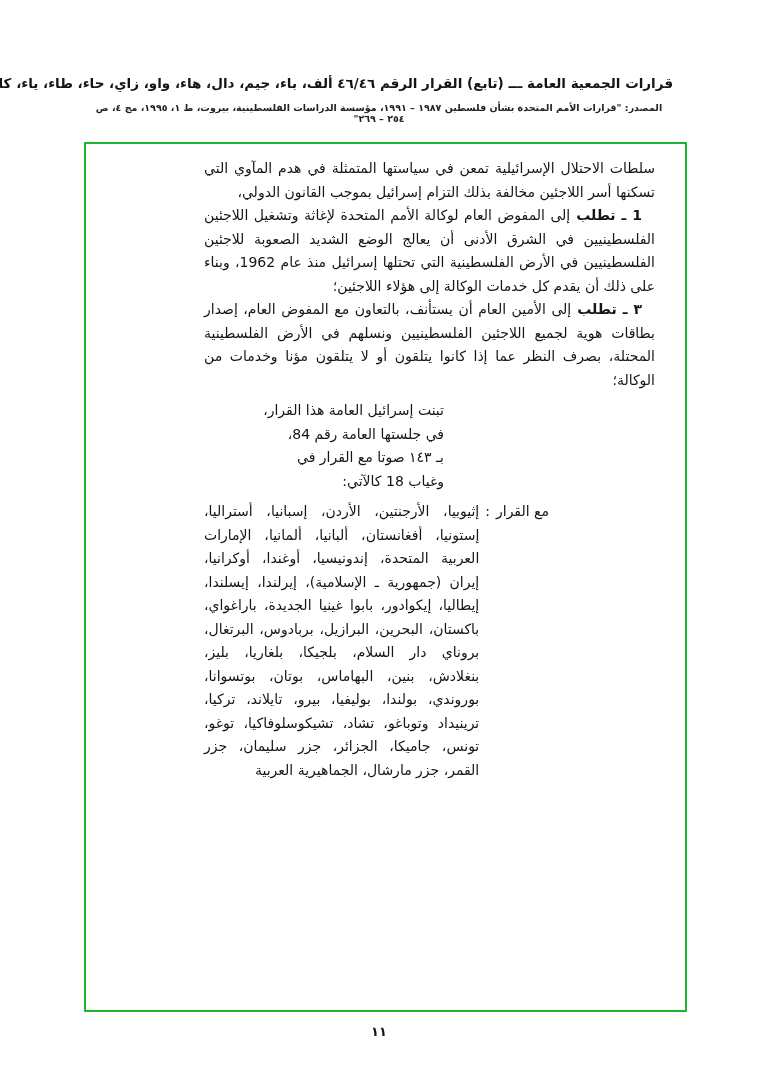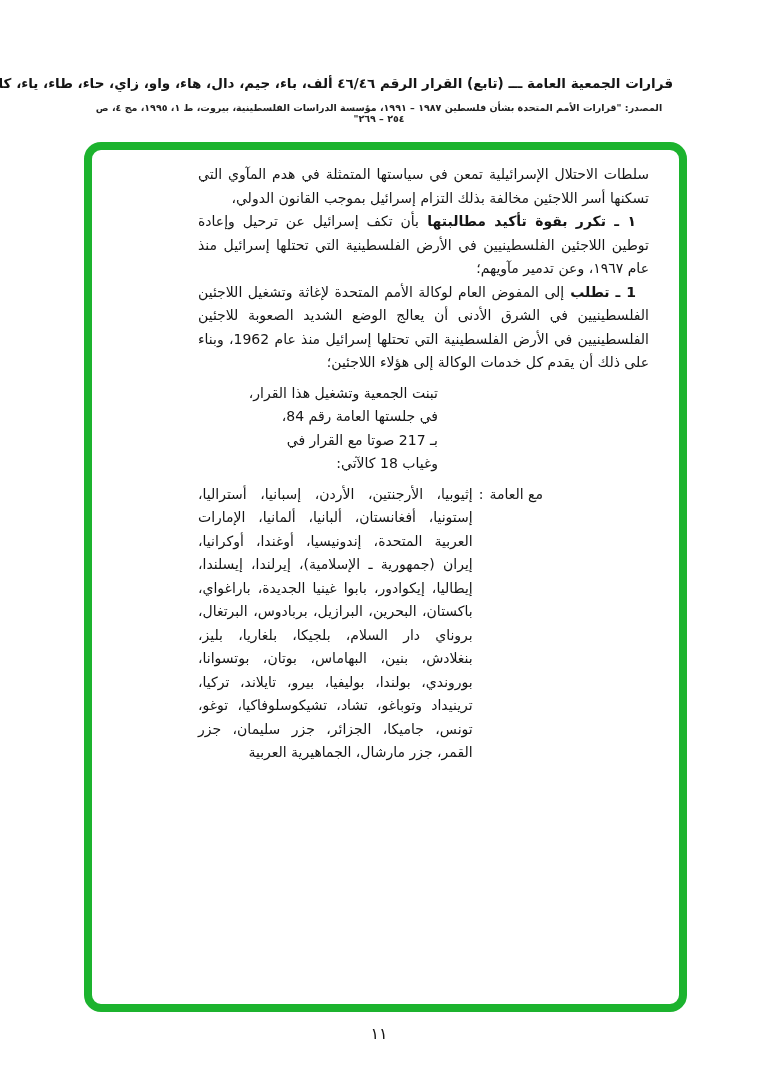--- a/index.html
+++ b/index.html
@@ -11,67 +11,67 @@
     position:absolute;top:74px;left:85px;width:588px;
     direction:rtl;font-size:13.5px;font-weight:700;line-height:1.35;
     text-align:center;text-align-last:justify;white-space:nowrap;
   }
   .doc-source{
     position:absolute;top:102px;left:95px;width:568px;
     direction:rtl;font-size:9.5px;font-weight:700;text-align:center;color:#222;
   }
   .green-box{
     position:absolute;left:84px;top:142px;width:603px;height:870px;
-    box-sizing:border-box;border:8px solid #0f766e;border-radius:17px;background:#fff;
+    box-sizing:border-box;border:2px solid #0f766e;border-radius:1px;background:#fff;
   }
   .box-content{
     position:absolute;top:13px;right:30px;width:451px;
     direction:rtl;text-align:justify;font-size:14px;line-height:23.5px;
   }
   .body-par{margin:0;}
   .clause{margin:0;text-indent:13px;}
   .clause-num{font-weight:700;}
   .clause-lead{font-weight:700;}
   .adoption{margin:7px 211px 0 0;text-align:right;}
   .adoption-line{white-space:nowrap;}
   .vote-row{display:flex;margin:7px 106px 0 0;gap:6px;align-items:flex-start;}
   .vote-label{flex:0 0 auto;white-space:nowrap;}
   .vote-colon{flex:0 0 auto;}
   .vote-countries{flex:1 1 auto;text-align:justify;}
   .page-number{
     position:absolute;top:1024px;left:0;width:758px;
-    text-align:center;font-size:16px;font-weight:400;letter-spacing:2px;
+    text-align:center;font-size:13px;font-weight:700;letter-spacing:2px;
   }
 </style>
 </head>
 <body>
 
 <div class="doc-title">قرارات الجمعية العامة ـــ (تابع) القرار الرقم ٤٦/٤٦ ألف، باء، جيم، دال، هاء، واو، زاي، حاء، طاء، ياء، كاف</div>
 <div class="doc-source">المصدر: "قرارات الأمم المتحدة بشأن فلسطين ١٩٨٧ – ١٩٩١، مؤسسة الدراسات الفلسطينية، بيروت، ط ١، ١٩٩٥، مج ٤، ص ٢٥٤ – ٢٦٩"</div>
 
 <div class="green-box" style="border-color: rgb(28, 179, 46);">
   <div class="box-content">
 
     <p class="body-par">سلطات الاحتلال الإسرائيلية تمعن في سياستها المتمثلة في هدم المآوي التي تسكنها أسر اللاجئين مخالفة بذلك التزام إسرائيل بموجب القانون الدولي،</p>
 
-    <p class="clause"><span class="clause-num">١ ـ </span><span class="clause-lead">تكرر بقوة تأكيد مطالبتها </span><span>بأن تكف إسرائيل عن ترحيل وإعادة توطين اللاجئين الفلسطينيين في الأرض الفلسطينية التي تحتلها إسرائيل منذ عام ١٩٦٧، وعن تدمير مآويهم؛</span></p>
 
     <p class="clause"><span class="clause-num">1 ـ </span><span class="clause-lead">تطلب </span><span>إلى المفوض العام لوكالة الأمم المتحدة لإغاثة وتشغيل اللاجئين الفلسطينيين في الشرق الأدنى أن يعالج الوضع الشديد الصعوبة للاجئين الفلسطينيين في الأرض الفلسطينية التي تحتلها إسرائيل منذ عام 1962، وبناء على ذلك أن يقدم كل خدمات الوكالة إلى هؤلاء اللاجئين؛</span></p>
 
+    <p class="clause"><span class="clause-num">٣ ـ </span><span class="clause-lead">تطلب </span><span>إلى الأمين العام أن يستأنف، بالتعاون مع المفوض العام، إصدار بطاقات هوية لجميع اللاجئين الفلسطينيين ونسلهم في الأرض الفلسطينية المحتلة، بصرف النظر عما إذا كانوا يتلقون أو لا يتلقون مؤنا وخدمات من الوكالة؛</span></p>
 
 
     <div class="adoption">
-      <div class="adoption-line">تبنت الجمعية وتشغيل هذا القرار،</div>
+      <div class="adoption-line">تبنت إسرائيل العامة هذا القرار،</div>
       <div class="adoption-line">في جلستها العامة رقم 84،</div>
-      <div class="adoption-line">بـ 217 صوتا مع القرار في</div>
+      <div class="adoption-line">بـ ١٤٣ صوتا مع القرار في</div>
       <div class="adoption-line">وغياب 18 كالآتي:</div>
     </div>
 
     <div class="vote-row">
-      <span class="vote-label">مع العامة</span>
+      <span class="vote-label">مع القرار</span>
       <span class="vote-colon">:</span>
       <div class="vote-countries">إثيوبيا، الأرجنتين، الأردن، إسبانيا، أستراليا، إستونيا، أفغانستان، ألبانيا، ألمانيا، الإمارات العربية المتحدة، إندونيسيا، أوغندا، أوكرانيا، إيران (جمهورية ـ الإسلامية)، إيرلندا، إيسلندا، إيطاليا، إيكوادور، بابوا غينيا الجديدة، باراغواي، باكستان، البحرين، البرازيل، بربادوس، البرتغال، بروناي دار السلام، بلجيكا، بلغاريا، بليز، بنغلادش، بنين، البهاماس، بوتان، بوتسوانا، بوروندي، بولندا، بوليفيا، بيرو، تايلاند، تركيا، ترينيداد وتوباغو، تشاد، تشيكوسلوفاكيا، توغو، تونس، جاميكا، الجزائر، جزر سليمان، جزر القمر، جزر مارشال، الجماهيرية العربية</div>
     </div>
 
   </div>
 </div>
 
 <div class="page-number">١١</div>
 
 </body></html>

